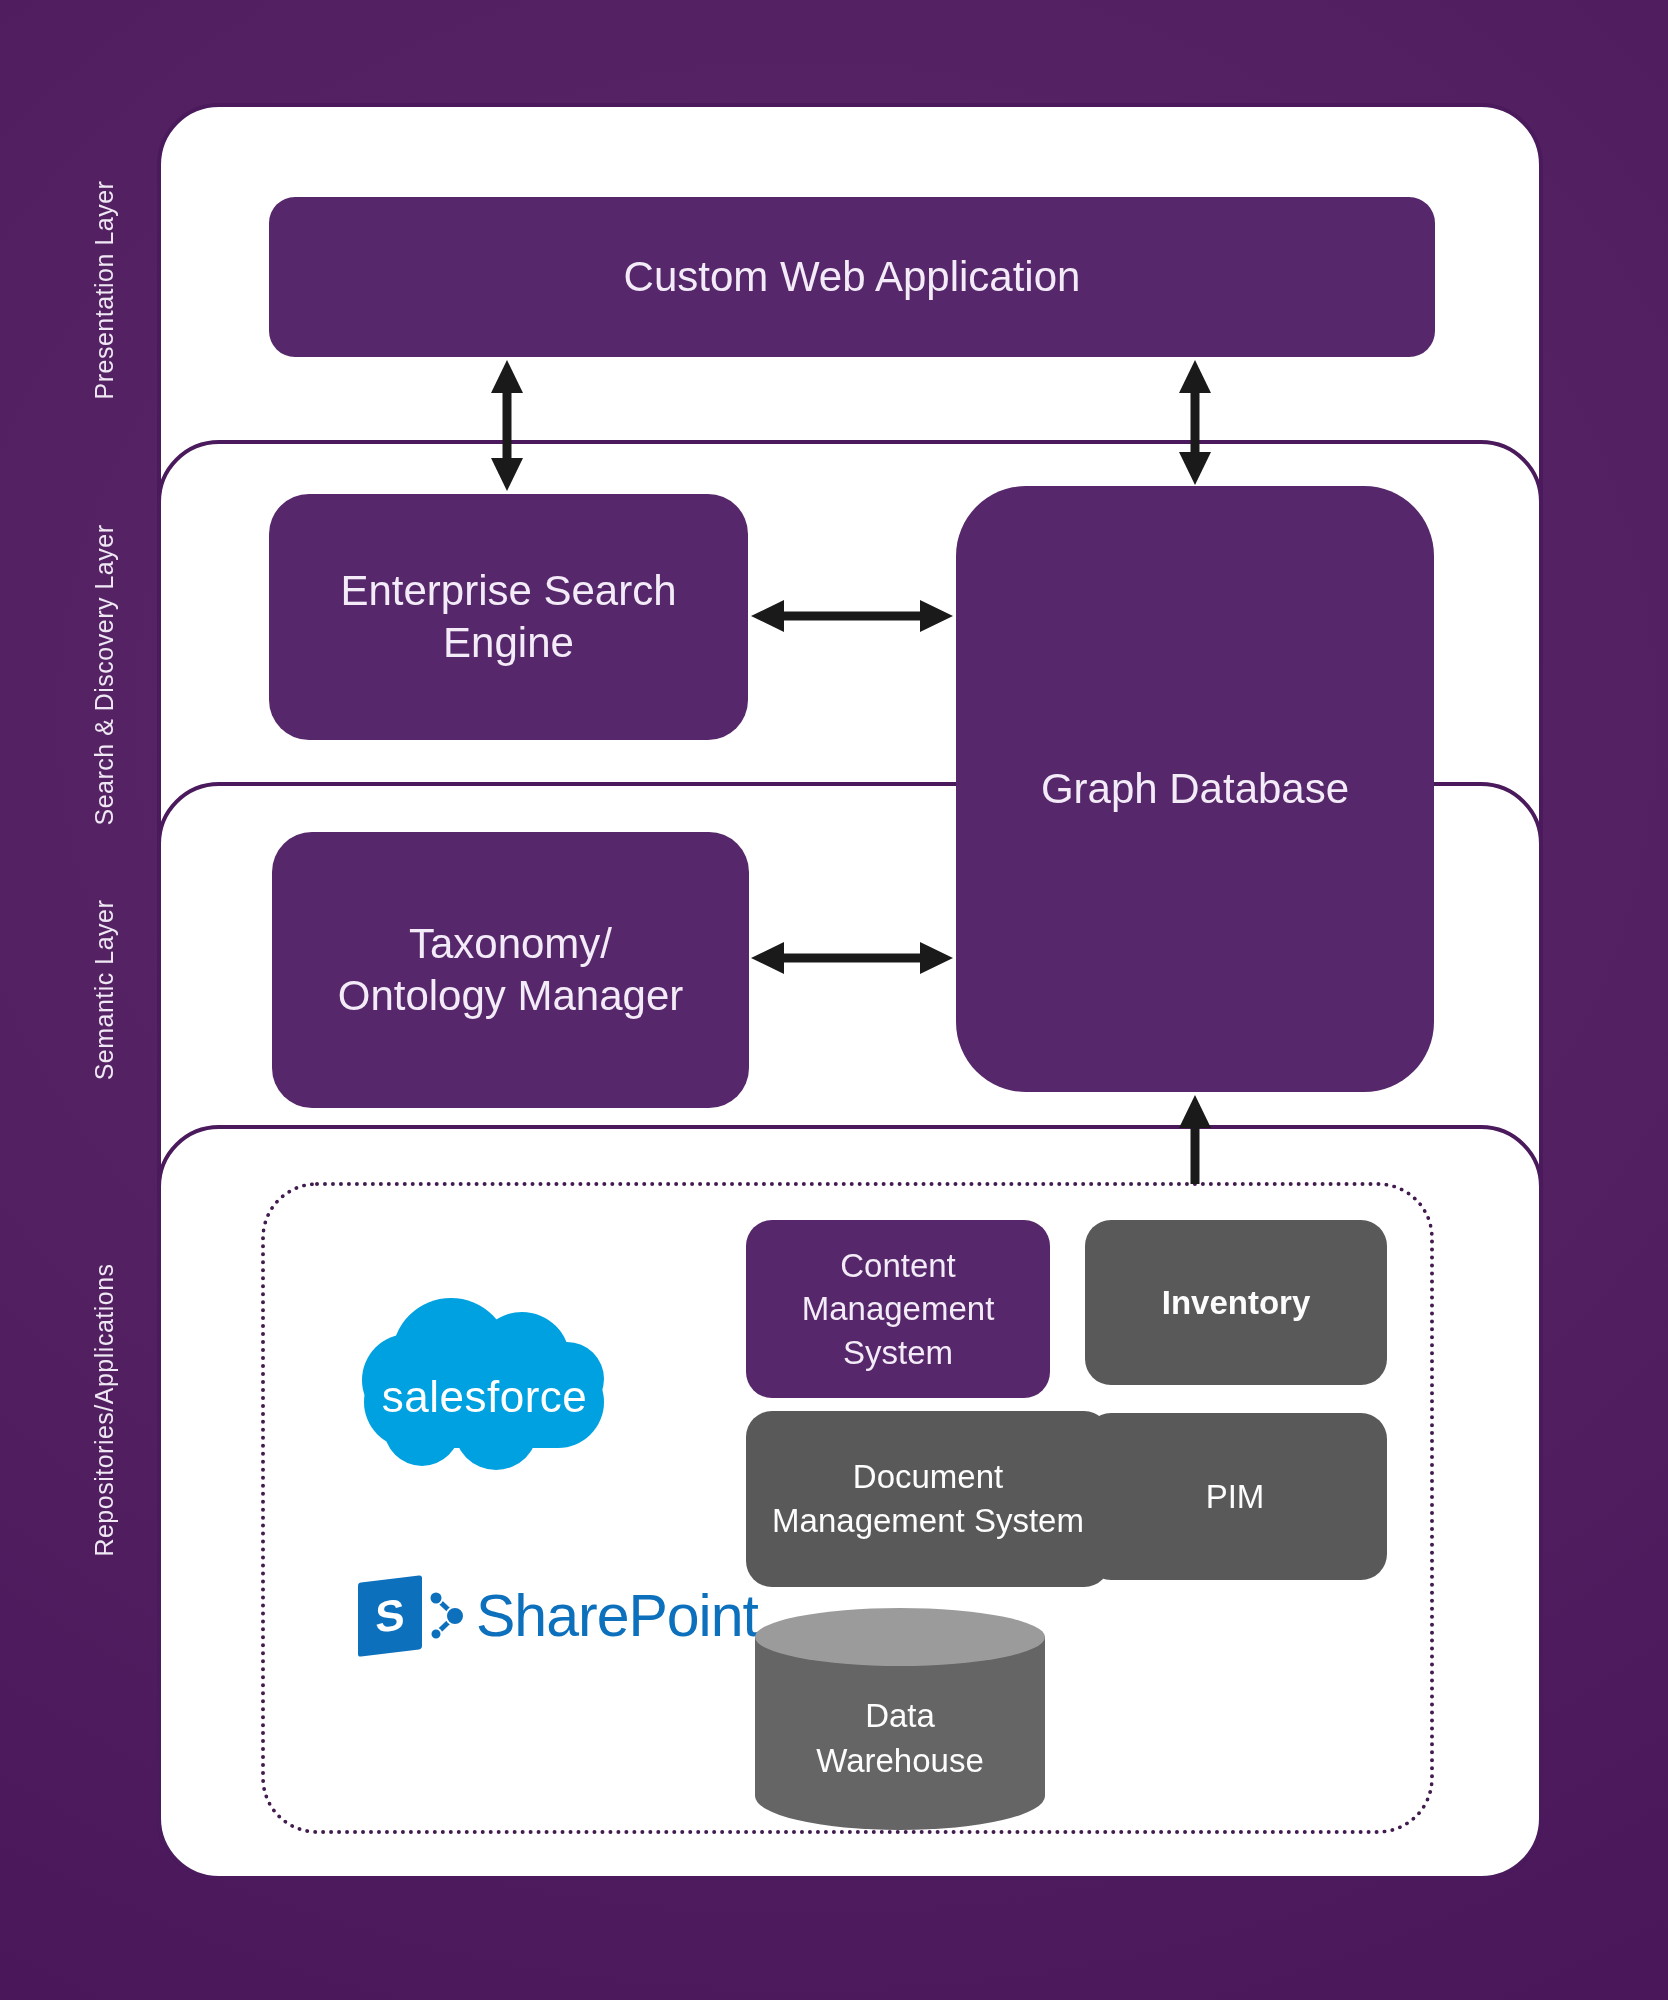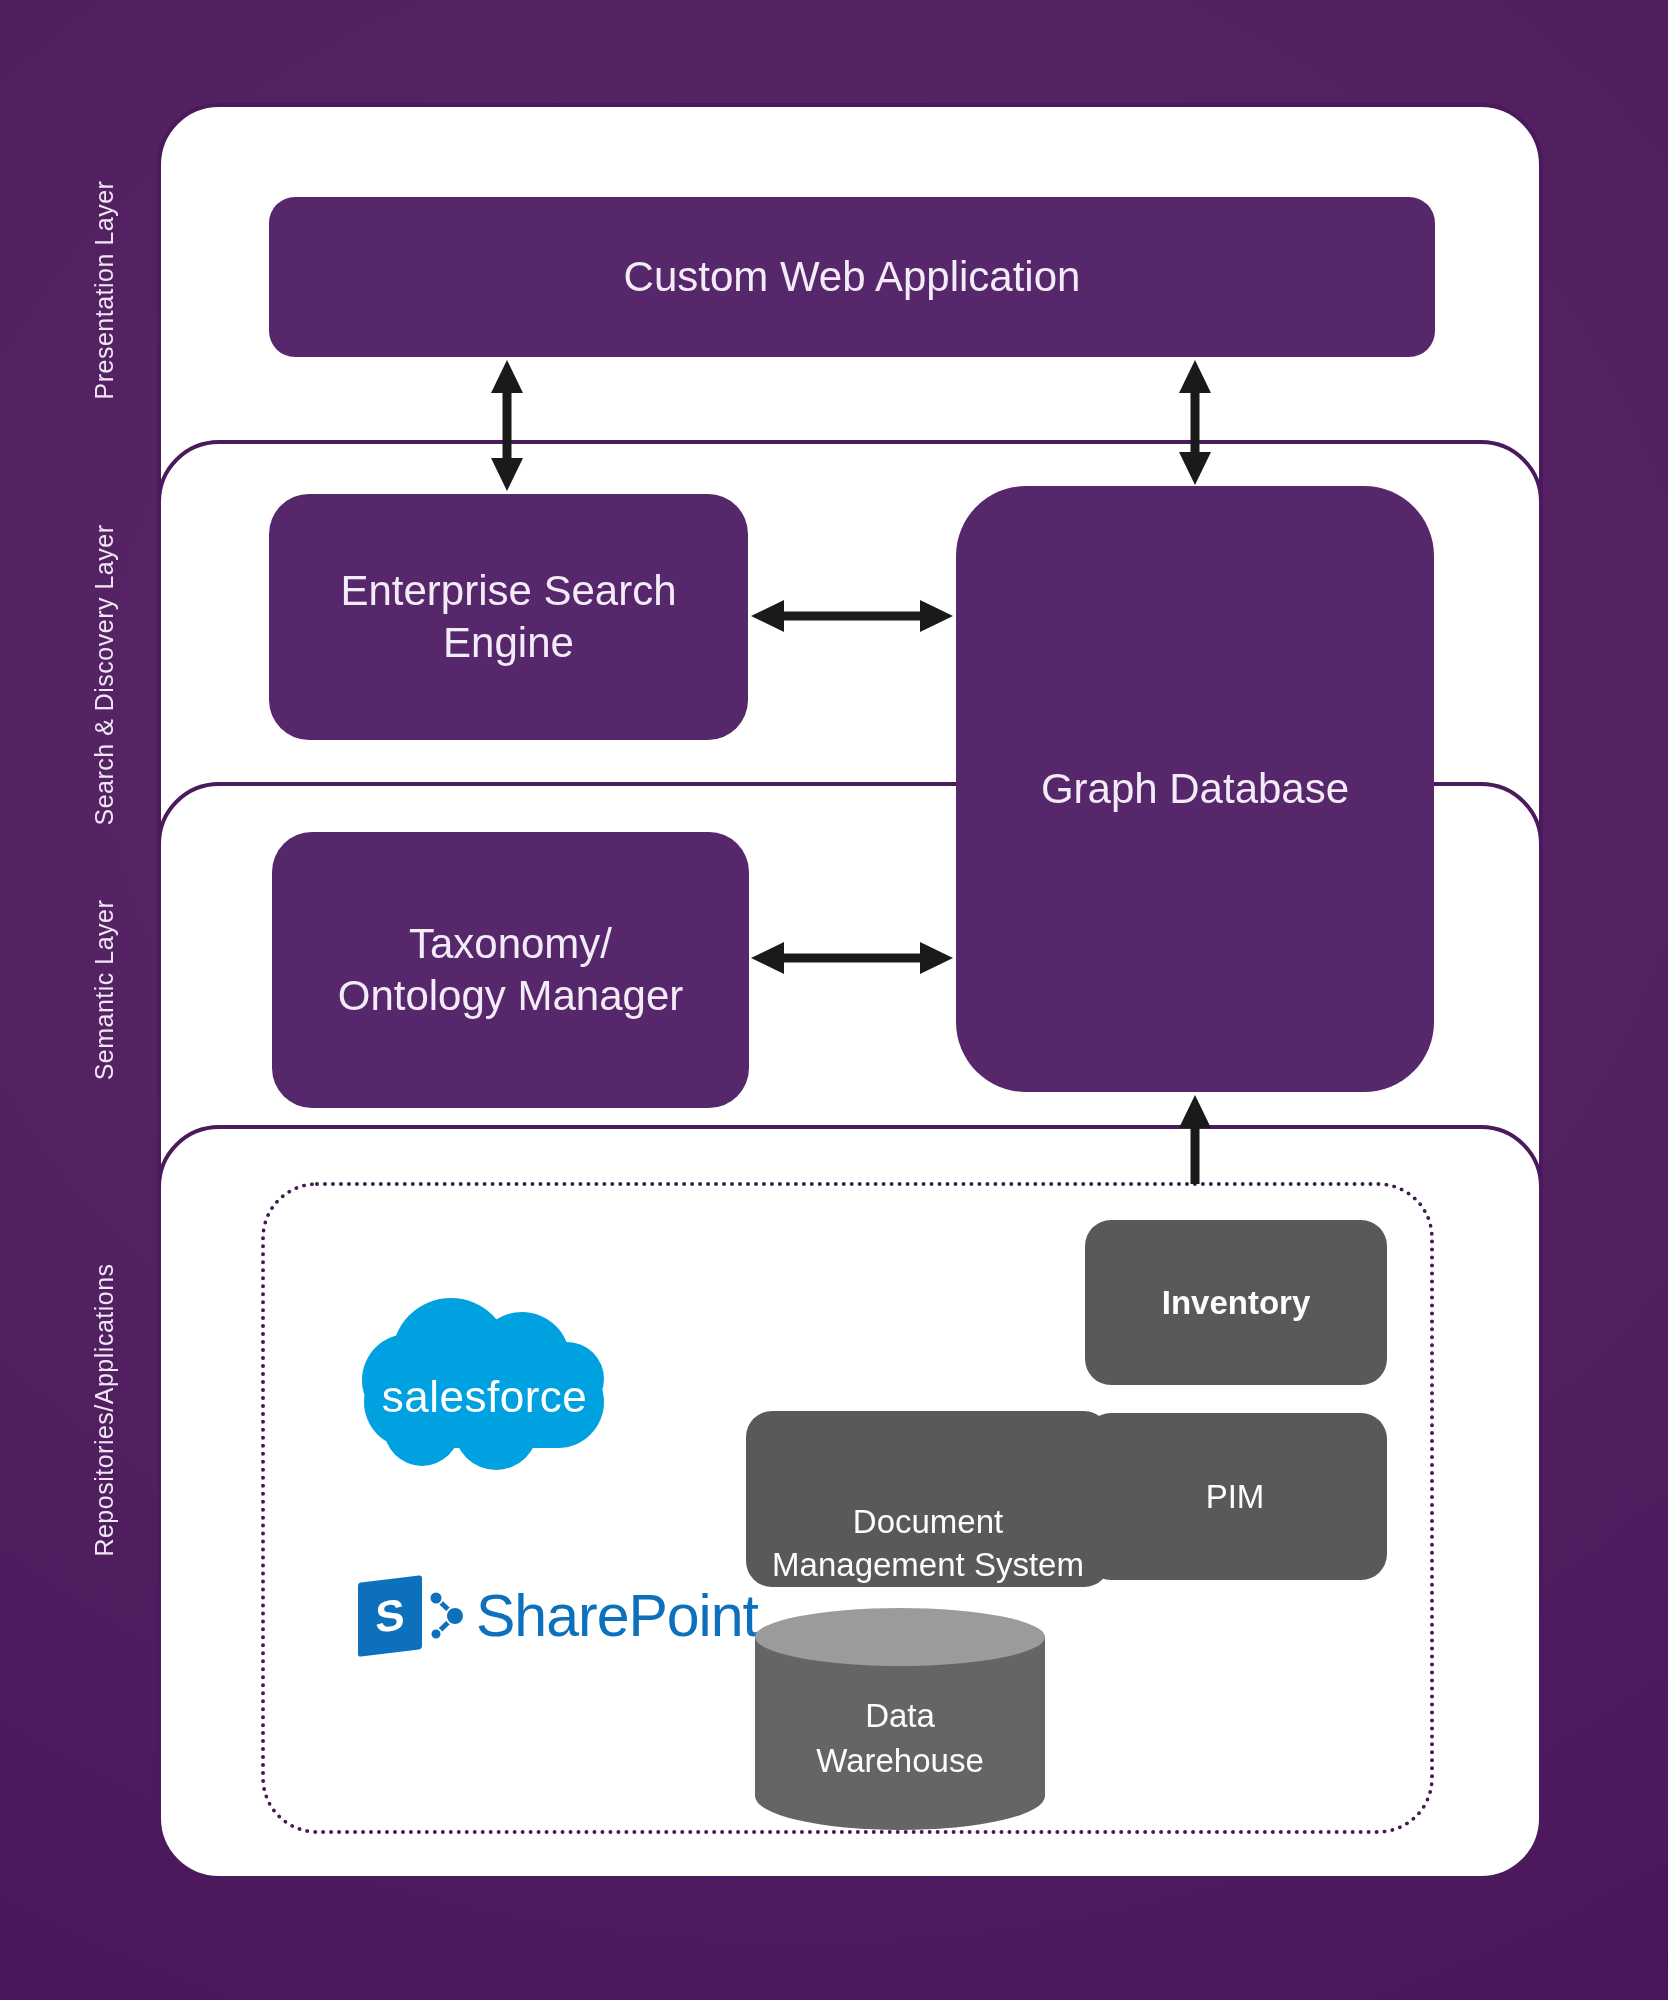--- a/index.html
+++ b/index.html
@@ -36,21 +36,21 @@
   #box-ese{left:269px;top:494px;width:479px;height:246px;border-radius:40px;font-size:42px;line-height:1.25;padding:12px 28px;}
   #box-gdb{left:956px;top:486px;width:478px;height:606px;border-radius:70px;font-size:42px;}
   #box-tax{left:272px;top:832px;width:477px;height:276px;border-radius:40px;font-size:42px;line-height:1.25;}
   
   #dotted-box{
     position:absolute;left:261px;top:1182px;width:1173px;height:652px;
     border:4px dotted #421c4e;border-radius:56px;box-sizing:border-box;
   }
   .smallbox{font-size:33px;line-height:1.32;border-radius:26px;padding:0 22px;}
   #box-cms{left:746px;top:1220px;width:304px;height:178px;}
-  #box-dms{left:746px;top:1411px;width:364px;height:176px;align-items:flex-end;}
+  #box-dms{left:746px;top:1411px;width:364px;height:176px;}
   #box-inventory{left:1085px;top:1220px;width:302px;height:165px;font-weight:bold;}
   #box-pim{left:1085px;top:1413px;width:302px;height:167px;padding-left:20px;}
   #box-erp{left:1085px;top:1608px;width:302px;height:160px;}
   
   #cylinder{position:absolute;left:755px;top:1608px;width:290px;height:222px;}
   #cylinder .cyl-body{
     position:absolute;left:0;top:28px;width:290px;height:194px;background:#656565;
     border-radius:0 0 50% 50% / 0 0 34px 34px;
   }
   #cylinder .cyl-top{
@@ -136,20 +136,23 @@
     <svg id="sp-share" width="38" height="60" viewBox="0 0 38 60">
       <line x1="8" y1="12" x2="27" y2="30" stroke="#0c70bd" stroke-width="5"></line>
       <line x1="8" y1="48" x2="27" y2="30" stroke="#0c70bd" stroke-width="5"></line>
       <circle cx="8" cy="12" r="6.5" fill="#0c70bd" stroke="#ffffff" stroke-width="2"></circle>
       <circle cx="27" cy="30" r="9" fill="#0c70bd" stroke="#ffffff" stroke-width="2"></circle>
       <circle cx="8" cy="48" r="5.5" fill="#0c70bd" stroke="#ffffff" stroke-width="2"></circle>
     </svg>
     <span id="sp-word">SharePoint</span>
   </div>
 
+  <div class="pbox smallbox" id="box-cms">
+    <span>Content Management System</span>
+  </div>
   <div class="gbox smallbox" id="box-dms">
     <span>Document Management System</span>
   </div>
   <div class="gbox smallbox" id="box-inventory">
     <span>Inventory</span>
   </div>
   <div class="gbox smallbox" id="box-pim">
     <span>PIM</span>
   </div>
 

